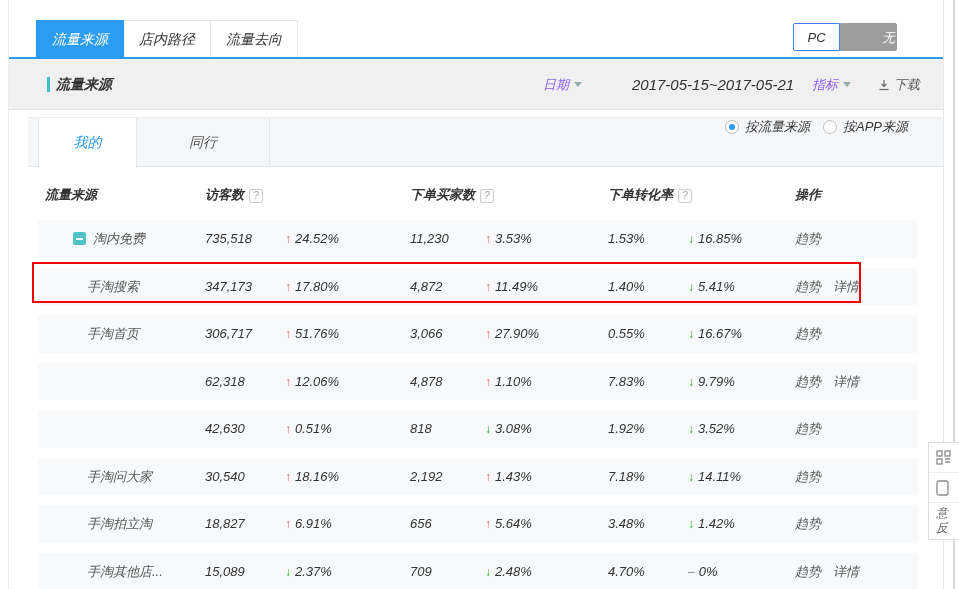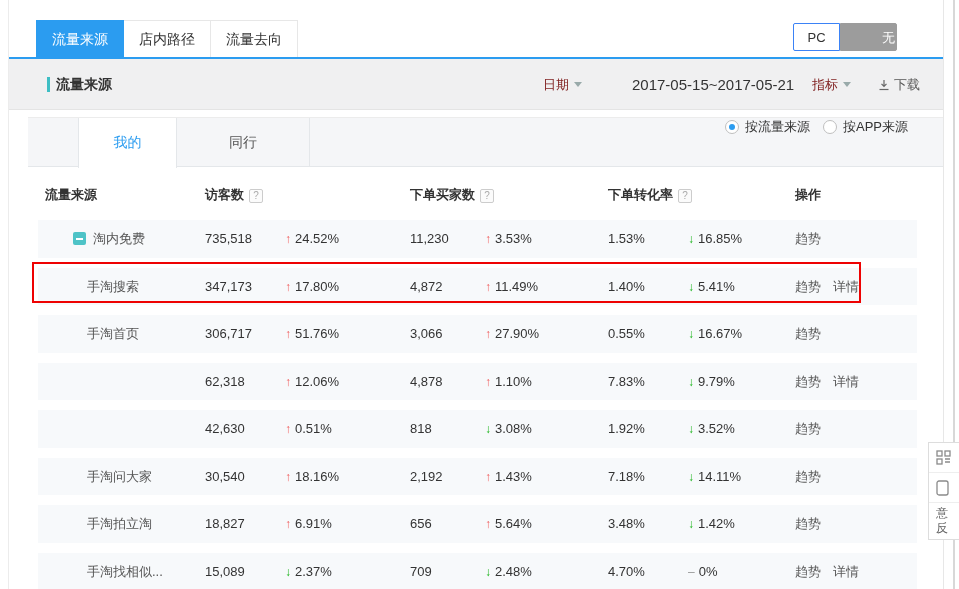--- a/index.html
+++ b/index.html
@@ -1,18 +1,18 @@
 <!DOCTYPE html>
 <html><head>
 <meta charset="utf-8">
 <style>
   * { margin:0; padding:0; box-sizing:border-box; }
   html,body { background:#fff; }
   body { font-family:"Liberation Sans","DejaVu Sans",sans-serif; }
-  .screen { position:relative; width:959px; height:589px; background:#fff; overflow:hidden; }
+  .screen { position:relative; width:959px; height:589px; background:#fff; overflow:hidden;font-style:italic; }
 
   .left-edge   { position:absolute; left:8px; top:0; width:1px; height:589px; background:#ececec; }
   .content-right { position:absolute; left:943px; top:0; width:1px; height:589px; background:#e7e7e7; }
   .window-edge { position:absolute; left:953px; top:0; width:2px; height:589px; background:#d8d8d8; }
 
   
   .top-tabs { position:absolute; left:37px; top:20px; display:flex; }
   .top-tab { height:37px; line-height:37px; padding:0 15px; font-size:14px; color:#333;
              background:#fff; border:1px solid #e7e7e7; border-bottom:none; margin-left:-1px; cursor:pointer; }
   .top-tab.active { background:#2b9cf0; color:#fff; border-color:#2b9cf0; z-index:2; }
@@ -22,30 +22,30 @@
   .device-toggle { position:absolute; left:793px; top:23px; display:flex; }
   .device-btn { width:47px; height:28px; line-height:27px; text-align:center; font-size:13px; color:#333;
                 background:#fff; border:1px solid #3b82f6; cursor:pointer; }
   .device-btn:first-child { border-radius:2px 0 0 2px; }
   .device-btn.active { width:57px; background:#9c9c9c; border-color:#9c9c9c; color:#fff; border-radius:0 2px 2px 0;padding-left:40px; }
 
   
   .section-band { position:absolute; left:9px; top:59px; width:934px; height:51px; background:#f0f0f1; border-bottom:1px solid #e4e4e4; }
   .section-title { position:absolute; left:38px; top:17px; font-size:14px; font-weight:bold; color:#333; padding-left:9px; }
   .section-title::before { content:""; position:absolute; left:0; top:1px; width:3px; height:15px; background:#3ebec4; }
-  .band-ctrl { position:absolute; top:17px; font-size:13px; color:#7f1d1d; cursor:pointer; white-space:nowrap; }
+  .band-ctrl { position:absolute; top:17px; font-size:13px; color:#8b5cf6; cursor:pointer; white-space:nowrap; }
   .caret { display:inline-block; width:0; height:0; border-left:4px solid transparent; border-right:4px solid transparent;
            border-top:5px solid #9aa; margin-left:5px; vertical-align:2px; }
   .date-value { position:absolute; left:623px; top:17px; font-size:15px; color:#333; }
   .dl-icon { display:inline-block; vertical-align:-2px; margin-right:4px; }
 
   
   .viewtab-band { position:absolute; left:28px; top:117px; width:915px; height:50px; background:#f5f6f8;
                   border-top:1px solid #ececec; border-bottom:1px solid #e4e7ea; }
-  .view-tab { position:absolute; top:0; height:49px; line-height:49px; text-align:center; font-size:14px; color:#555; cursor:pointer;margin-left:40px; }
+  .view-tab { position:absolute; top:0; height:49px; line-height:49px; text-align:center; font-size:14px; color:#555; cursor:pointer; }
   .view-tab.active { background:#fff; color:#2b9cf0; border-left:1px solid #e4e7ea; border-right:1px solid #e4e7ea; height:50px; }
   .view-tab.t2 { border-right:1px solid #e4e7ea; }
   .mode-radios { position:absolute; right:35px; top:0; height:49px; display:flex; align-items:flex-start; gap:13px; }
   .radio-item { display:flex; align-items:center; gap:6px; font-size:13px; color:#333; cursor:pointer; }
   .radio-circle { width:14px; height:14px; border-radius:50%; border:1px solid #bfbfbf; background:#fff; position:relative; }
   .radio-circle.selected::after { content:""; position:absolute; left:3px; top:3px; width:6px; height:6px; border-radius:50%; background:#2b9cf0; }
 
   
   .thead-label { position:absolute; top:186px; font-size:13px; font-weight:bold; color:#333; white-space:nowrap; }
   .help { display:inline-block; width:14px; height:14px; line-height:12px; text-align:center; border:1px solid #ccc;
@@ -198,21 +198,21 @@
       <div class="cell c-visitors">18,827</div>
       <div class="cell c-vdelta"><span class="arrow up">↑</span><span class="val">6.91%</span></div>
       <div class="cell c-buyers">656</div>
       <div class="cell c-bdelta"><span class="arrow up">↑</span><span class="val">5.64%</span></div>
       <div class="cell c-conv">3.48%</div>
       <div class="cell c-cdelta"><span class="arrow down">↓</span><span class="val">1.42%</span></div>
       <div class="cell c-ops"><a class="op-link">趋势</a></div>
     </div>
       <div class="trow lvl1" style="top: 332.5px;">
       <div class="band"></div>
-      <div class="cell c-name"><span class="nm">手淘找相似...</span></div>
+      <div class="cell c-name"><span class="nm">手淘其他店...</span></div>
       <div class="cell c-visitors">15,089</div>
       <div class="cell c-vdelta"><span class="arrow down">↓</span><span class="val">2.37%</span></div>
       <div class="cell c-buyers">709</div>
       <div class="cell c-bdelta"><span class="arrow down">↓</span><span class="val">2.48%</span></div>
       <div class="cell c-conv">4.70%</div>
       <div class="cell c-cdelta"><span class="arrow flat">–</span><span class="val">0%</span></div>
       <div class="cell c-ops"><a class="op-link">趋势</a><a class="op-link">详情</a></div>
     </div>
     </div>
 

